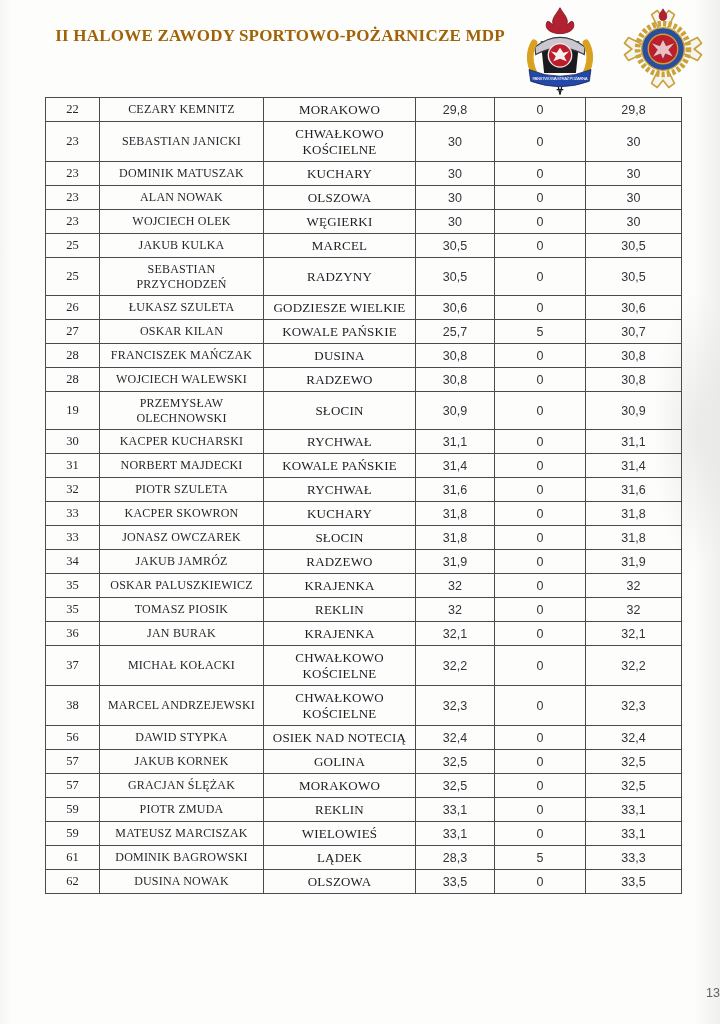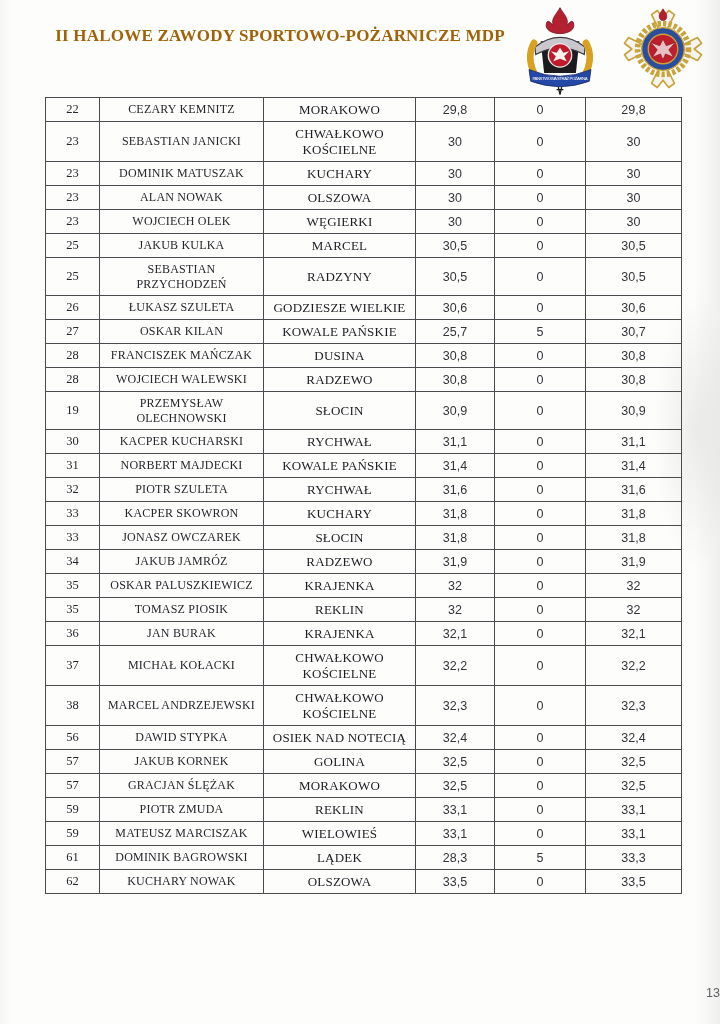--- a/index.html
+++ b/index.html
@@ -355,21 +355,21 @@
         <tr>
     <td class="c-rank">61</td>
     <td class="c-name">DOMINIK BAGROWSKI</td>
     <td class="c-team">LĄDEK</td>
     <td class="c-num">28,3</td>
     <td class="c-num">5</td>
     <td class="c-num">33,3</td>
   </tr>
         <tr>
     <td class="c-rank">62</td>
-    <td class="c-name">KUCHARY NOWAK</td>
+    <td class="c-name">DUSINA NOWAK</td>
     <td class="c-team">OLSZOWA</td>
     <td class="c-num">33,5</td>
     <td class="c-num">0</td>
     <td class="c-num">33,5</td>
   </tr>
       </tbody>
   </table>
 
   <div class="page-footer">
     <span>13</span>

